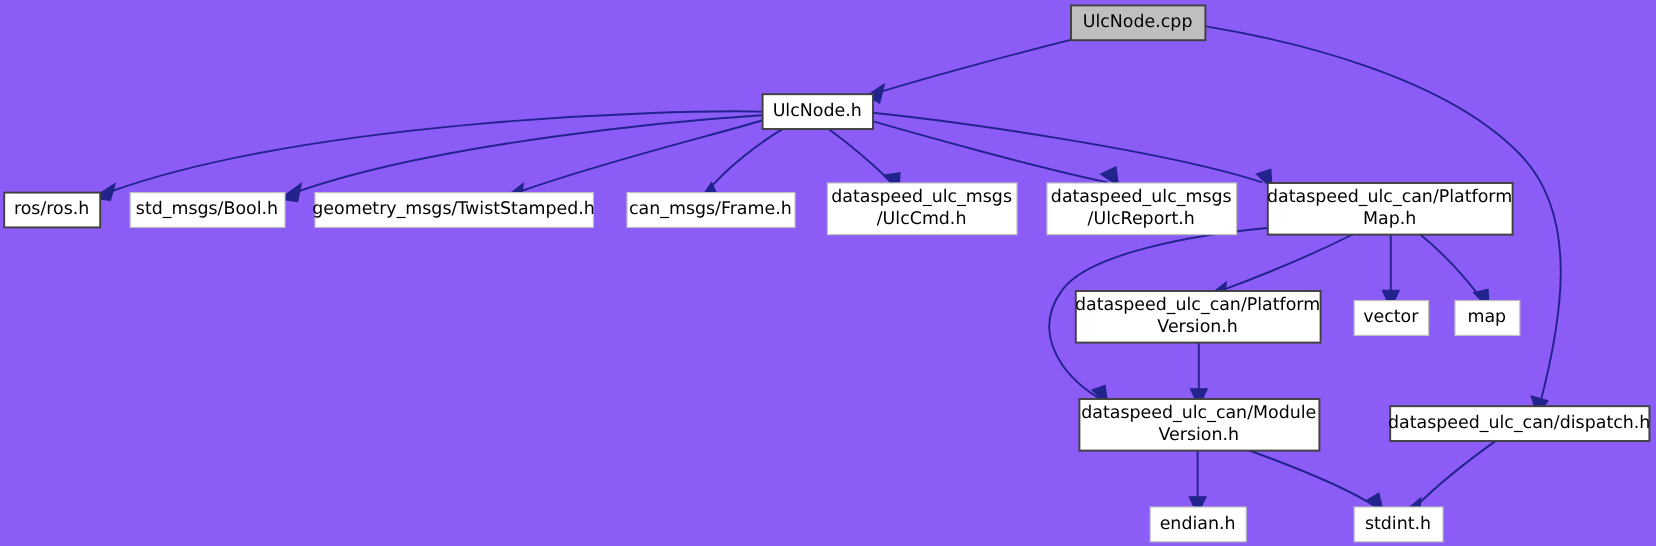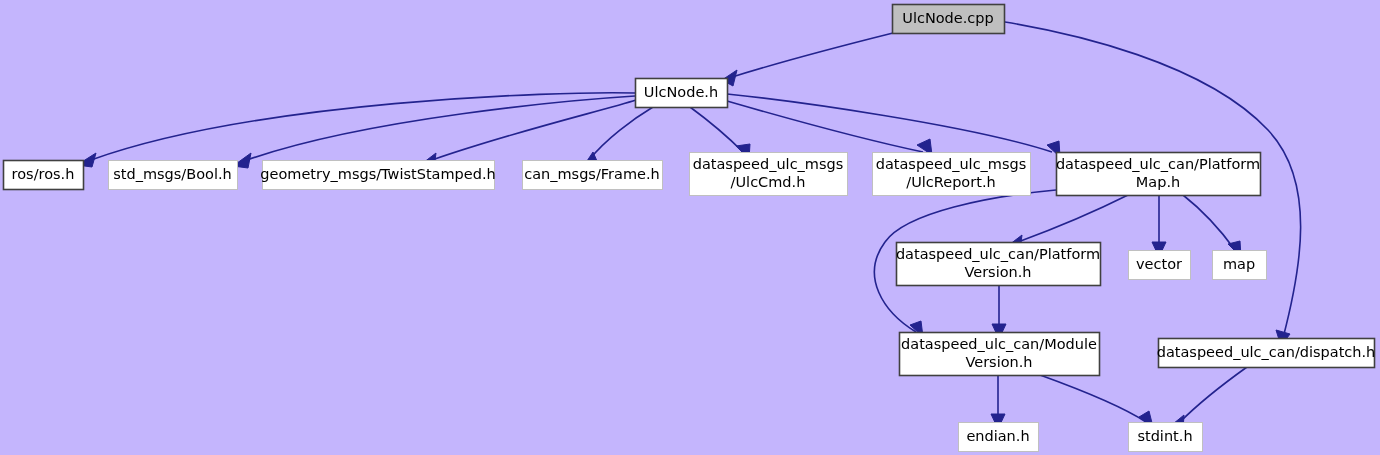--- a/index.html
+++ b/index.html
@@ -4,21 +4,21 @@
 <style>
   html, body {
     margin: 0;
     padding: 0;
     background: #ffffff;
   }
   #graph-root {
     position: relative;
     width: 1380px;
     height: 455px;
-    background: #c4b5fd;
+    background: #8b5cf6;
     font-family: "DejaVu Sans", "Liberation Sans", sans-serif;
     overflow: hidden;
   }
   svg#dep-graph {
     display: block;
     width: 1380px;
     height: 455px;
   }
   .node-box {
     fill: #ffffff;

